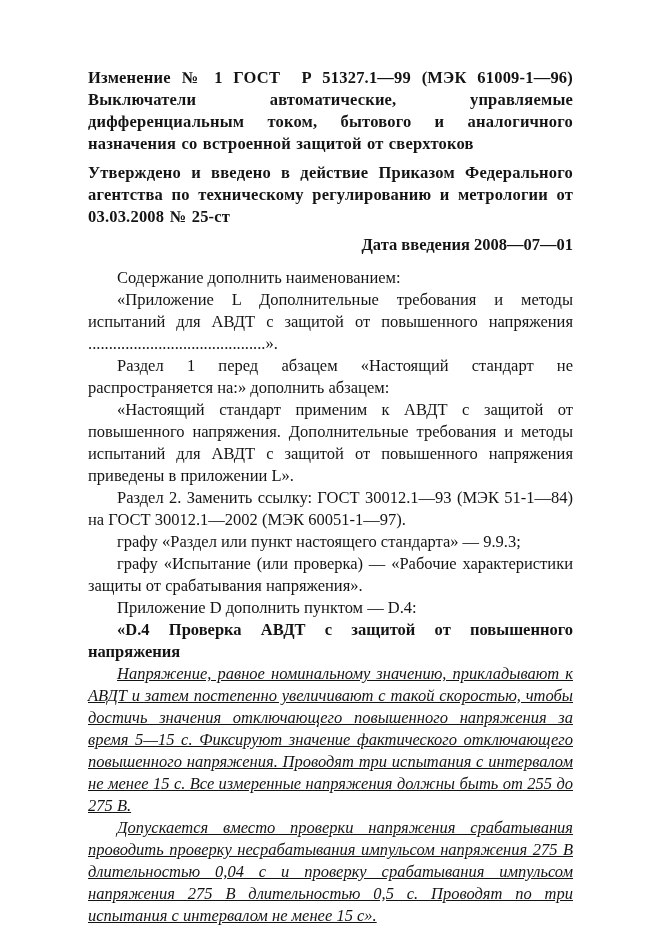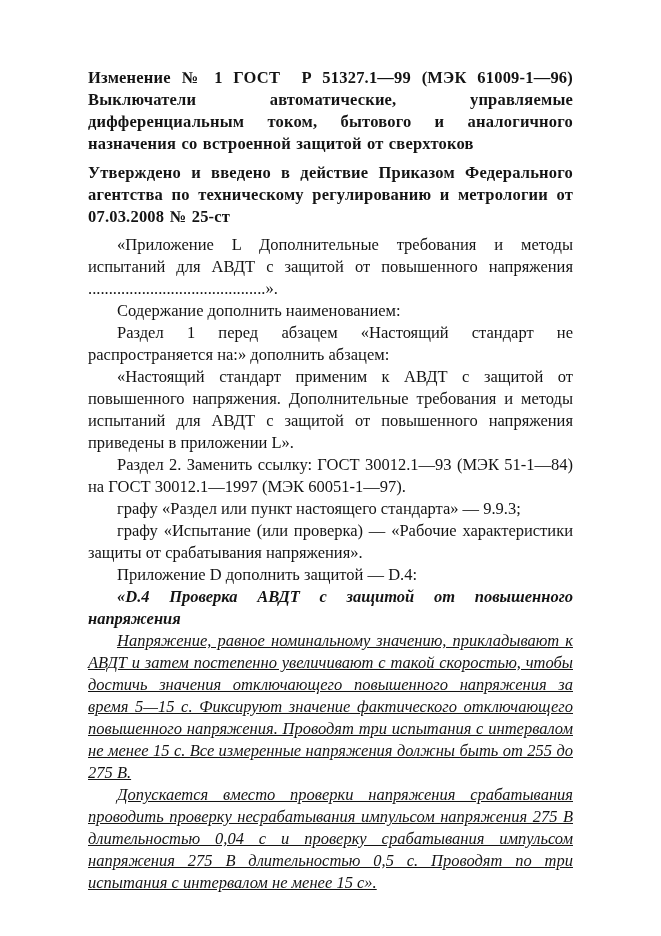--- a/index.html
+++ b/index.html
@@ -48,58 +48,58 @@
   }
   .body-para {
     text-align: justify;
     text-indent: 29px;
   }
   .dotted-end {
     overflow-wrap: anywhere;
   }
   .d4-heading {
     font-weight: bold;
-    font-style: italic;
     text-align: justify;
     text-indent: 29px;
   }
   .d4-para {
     font-style: italic;
     text-align: justify;
     text-indent: 29px;
     text-decoration: underline;
   }
 </style>
 </head>
 <body>
 
 <div class="page">
   <div class="doc">
 
     <p class="title">Изменение № 1 ГОСТ&nbsp; Р 51327.1—99 (МЭК 61009-1—96) Выключатели автоматические, управляемые дифференциальным током, бытового и аналогичного назначения со встроенной защитой от сверхтоков</p>
 
-    <p class="approval">Утверждено и введено в действие Приказом Федерального агентства по техническому регулированию и метрологии от 07.03.2008 № 25-ст</p>
+    <p class="approval">Утверждено и введено в действие Приказом Федерального агентства по техническому регулированию и метрологии от 03.03.2008 № 25-ст</p>
 
+    <p class="effective-date">Дата введения 2008—07—01</p>
+
+    <p class="body-para">Содержание дополнить наименованием:</p>
 
     <p class="body-para dotted-end">«Приложение L Дополнительные требования и методы испытаний для АВДТ с защитой от повышенного напряжения ...........................................».</p>
-
-    <p class="body-para">Содержание дополнить наименованием:</p>
 
     <p class="body-para">Раздел 1 перед абзацем «Настоящий стандарт не распространяется на:» дополнить абзацем:</p>
 
     <p class="body-para">«Настоящий стандарт применим к АВДТ с защитой от повышенного напряжения. Дополнительные требования и методы испытаний для АВДТ с защитой от повышенного напряжения приведены в приложении L».</p>
 
-    <p class="body-para">Раздел 2. Заменить ссылку: ГОСТ 30012.1—93 (МЭК 51-1—84) на ГОСТ 30012.1—1997 (МЭК 60051-1—97).</p>
+    <p class="body-para">Раздел 2. Заменить ссылку: ГОСТ 30012.1—93 (МЭК 51-1—84) на ГОСТ 30012.1—2002 (МЭК 60051-1—97).</p>
 
 
     <p class="body-para">графу «Раздел или пункт настоящего стандарта» — 9.9.3;</p>
 
     <p class="body-para">графу «Испытание (или проверка) — «Рабочие характеристики защиты от срабатывания напряжения».</p>
 
-    <p class="body-para">Приложение D дополнить защитой — D.4:</p>
+    <p class="body-para">Приложение D дополнить пунктом — D.4:</p>
 
     <p class="d4-heading">«D.4 Проверка АВДТ с защитой от повышенного напряжения</p>
 
     <p class="d4-para">Напряжение, равное номинальному значению, прикладывают к АВДТ и затем постепенно увеличивают с такой скоростью, чтобы достичь значения отключающего повышенного напряжения за время 5—15 с. Фиксируют значение фактического отключающего повышенного напряжения. Проводят три испытания с интервалом не менее 15 с. Все измеренные напряжения должны быть от 255 до 275 В.</p>
 
     <p class="d4-para">Допускается вместо проверки напряжения срабатывания проводить проверку несрабатывания импульсом напряжения 275 В длительностью 0,04 с и проверку срабатывания импульсом напряжения 275 В длительностью 0,5 с. Проводят по три испытания с интервалом не менее 15 с».</p>
 
   </div>
 </div>
 

